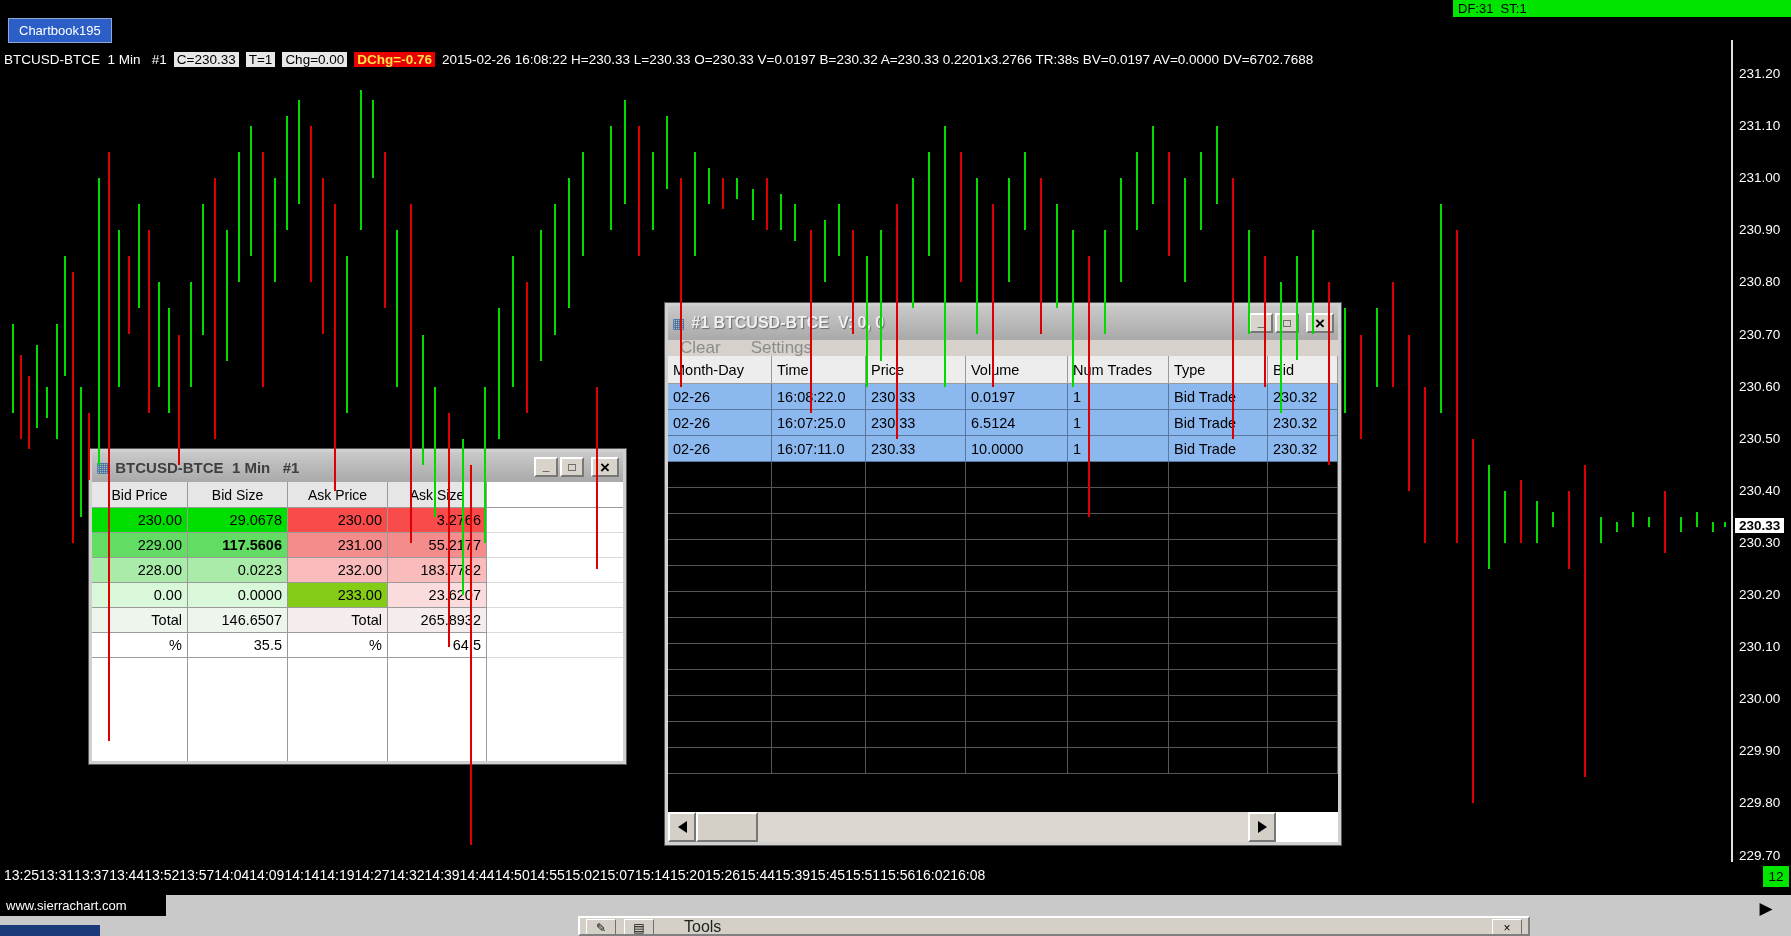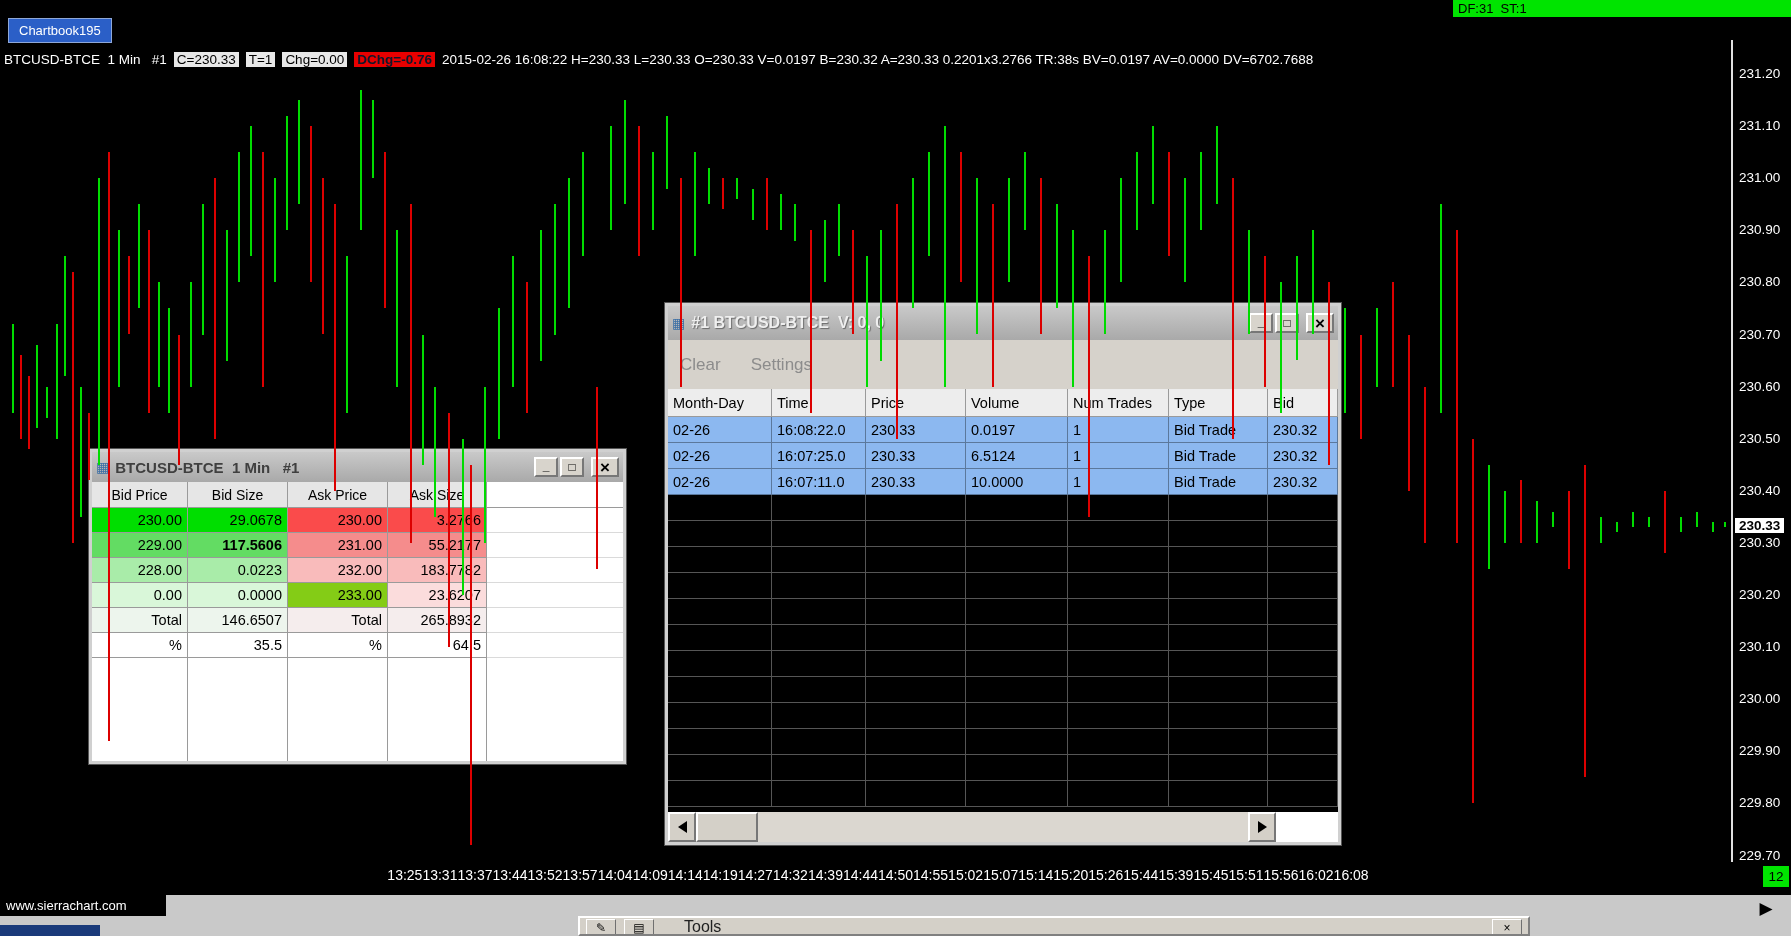--- a/index.html
+++ b/index.html
@@ -13,37 +13,37 @@
           color:#000;font-size:13px;display:flex;align-items:center;padding-left:5px;white-space:pre;}
 
   
   .tab{position:absolute;top:18px;left:8px;height:25px;padding:0 10px;background:#2B5FC7;color:#fff;
        font-size:13px;display:flex;align-items:center;border:1px solid #8FA8D8;box-sizing:border-box;}
 
   
   .chead{position:absolute;top:49px;left:4px;height:20px;display:flex;gap:7px;align-items:center;
          font-size:13.5px;color:#fff;white-space:pre;z-index:2;}
   .tok-light{background:#E8E8E8;color:#000;padding:0 3px;}
-  .tok-red{background:#E80000;color:#0f172a;padding:0 3px;font-weight:bold;}
+  .tok-red{background:#E80000;color:#fde047;padding:0 3px;font-weight:bold;}
 
   
   .bars{position:absolute;top:47px;left:0;width:1731px;height:815px;overflow:hidden;z-index:1;}
   .bar{position:absolute;}
   .bar.up{background:#00DC00;}
   .bar.down{background:#DC0000;}
 
   
   .paxis{position:absolute;left:1731px;top:40px;width:60px;height:822px;background:#000;
          border-left:2px solid #E0E0E0;box-sizing:border-box;z-index:2;}
   .plabel{position:absolute;left:6px;color:#fff;font-size:13.5px;}
   .pcur{position:absolute;left:2px;top:478px;background:#FFF;color:#000;font-size:13.5px;padding:0 4px;font-weight:bold;}
 
   
   .taxis{position:absolute;top:862px;left:0;width:1791px;height:33px;background:#000;z-index:2;}
-  .taxis-labels{display:flex;justify-content:center;width:1752px;padding:5px 0 0 4px;box-sizing:border-box;text-decoration:underline;}
+  .taxis-labels{display:flex;justify-content:flex-start;width:1752px;padding:5px 0 0 4px;box-sizing:border-box;text-decoration:underline;}
   .taxis-labels span{color:#fff;font-size:14px;}
   .badge{position:absolute;left:1763px;top:4px;width:26px;height:21px;background:#00E400;color:#000;
          font-size:13.5px;display:flex;align-items:center;justify-content:center;}
 
   
   .statusbar{position:absolute;top:895px;left:0;right:0;height:41px;background:#C9C9C9;z-index:2;}
   .site{position:absolute;left:0;top:0;width:166px;height:21px;background:#000;color:#fff;font-size:13px;
         line-height:21px;padding-left:6px;box-sizing:border-box;}
   .bluesliver{position:absolute;left:0;top:30px;width:100px;height:11px;background:#1A3A7A;}
   .toolsbar{position:absolute;left:578px;top:21px;width:952px;height:20px;background:#D4D0C8;
@@ -84,21 +84,21 @@
   .dhead .dcell{background:#E6E6E6;text-align:center;padding-right:0;font-size:14px;}
   .dfill{flex:1;box-sizing:border-box;border-bottom:1px solid #DADADA;background:#FFF;}
   .dhead .dfill{border-bottom:1px solid #9A9A9A;}
   .dfillarea{flex:1;display:flex;}
   .dfillarea .dcell{border-bottom:none;height:auto;background:#FFF;}
   .dfillarea .dfill{border-bottom:none;}
 
   
   .tns{left:665px;top:303px;width:676px;height:542px;}
   .tns .titlebar{height:34px;}
-  .tmenu{height:49px;background:#D6D2CB;display:flex;align-items:center;gap:30px;padding-left:12px;flex:0 0 auto;}
+  .tmenu{height:16px;background:#D6D2CB;display:flex;align-items:center;gap:30px;padding-left:12px;flex:0 0 auto;}
   .tmenu span{font-size:17px;color:#8C8C8C;}
   .tns-table{flex:1;background:#000;overflow:hidden;display:flex;flex-direction:column;}
   .trow{display:flex;height:26px;line-height:26px;flex:0 0 auto;}
   .trow.thead{height:28px;line-height:28px;}
   .tcell{box-sizing:border-box;border-right:1px solid #9A9A9A;border-bottom:1px solid #9A9A9A;
          padding-left:5px;font-size:14.5px;color:#000;overflow:hidden;white-space:nowrap;}
   .t0{width:104px}.t1{width:94px}.t2{width:100px}.t3{width:102px}.t4{width:101px}.t5{width:99px}.t6{flex:1}
   .thead .tcell{background:#EDEDED;}
   .trow.sel .tcell{background:#8CB8F0;border-color:rgba(0,0,0,0.35);}
   .trow.empty .tcell{background:#000;border-color:#565656;}

